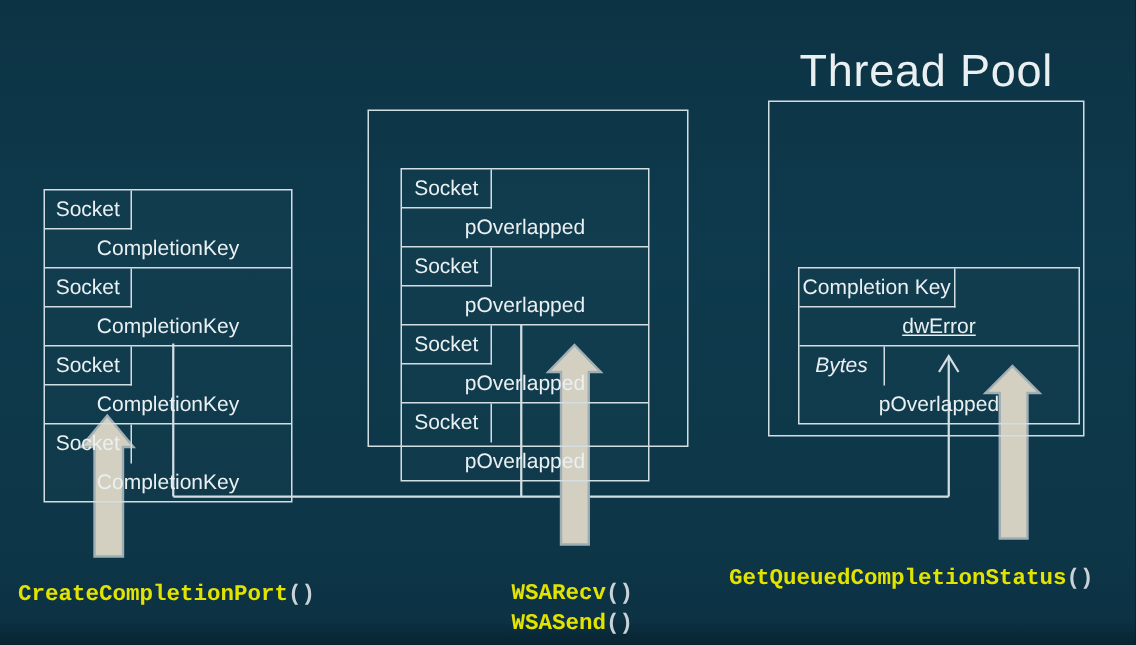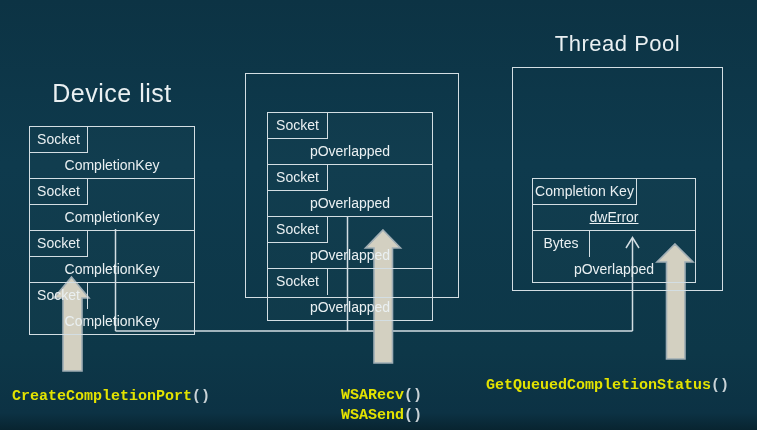--- a/index.html
+++ b/index.html
@@ -76,22 +76,21 @@
     <line x1="115.5" y1="331" x2="632.5" y2="331" stroke="var(--line)" stroke-width="1.5"></line>
 
     <line x1="632.5" y1="331" x2="632.5" y2="239" stroke="var(--line)" stroke-width="1.5"></line>
     <polyline points="626,248 632.5,237.5 639,248" fill="none" stroke="var(--line)" stroke-width="1.5"></polyline>
 
     <polygon points="71.5,277 89,298 82,298 82,371 63,371 63,298 54,298" fill="var(--arrow)" stroke="var(--arrow-edge)" stroke-width="1.6"></polygon>
     <polygon points="383,230 400.5,248 392.5,248 392.5,363 374,363 374,248 365.5,248" fill="var(--arrow)" stroke="var(--arrow-edge)" stroke-width="1.6"></polygon>
     <polygon points="675,244 693,262 685,262 685,359 666.5,359 666.5,262 657,262" fill="var(--arrow)" stroke="var(--arrow-edge)" stroke-width="1.6"></polygon>
   </svg>
 
-  <div class="title" style="left:29px;top:79px;width:166px;">Device list</div>
-  <div class="title" style="left:512px;top:31px;width:211px;font-size:22px;">Thread Pool</div>
+  <div class="title" style="left:512px;top:31px;width:211px;font-size:30px;">Thread Pool</div>
 
   <div class="bigbox" style="left:245px;top:73px;width:214px;height:225px;"></div>
   <div class="bigbox" style="left:512px;top:67px;width:211px;height:224px;"></div>
 
   <div class="tbl" style="left:29px;top:126px;width:166px;">
     <div class="trow">
       <div class="c" style="width:58px;">Socket</div>
       <div class="c" style="flex:1;">CompletionKey</div>
     </div>
     <div class="trow">
@@ -120,27 +119,27 @@
     <div class="trow">
       <div class="c" style="width:60px;">Socket</div>
       <div class="c" style="flex:1;">pOverlapped</div>
     </div>
     <div class="trow">
       <div class="c" style="width:60px;">Socket</div>
       <div class="c" style="flex:1;">pOverlapped</div>
     </div>
   </div>
 
-  <div class="tbl" style="left:532px;top:178px;width:164px;">
+  <div class="tbl" style="left:532px;top:178px;width:188px;">
     <div class="trow">
       <div class="c" style="width:104px;">Completion Key</div>
       <div class="c" style="flex:1;text-decoration:underline;">dwError</div>
     </div>
     <div class="trow">
-      <div class="c" style="width:57px;">Bytes</div>
+      <div class="c" style="width:57px;font-style:italic;">Bytes</div>
       <div class="c" style="flex:1;">pOverlapped</div>
     </div>
   </div>
 
   <div class="code" style="left:341px;top:387px;">
     <span>WSARecv</span><span class="paren">()</span>
   </div>
   <div class="code" style="left:12px;top:388px;">
     <span>CreateCompletionPort</span><span class="paren">()</span>
   </div>

